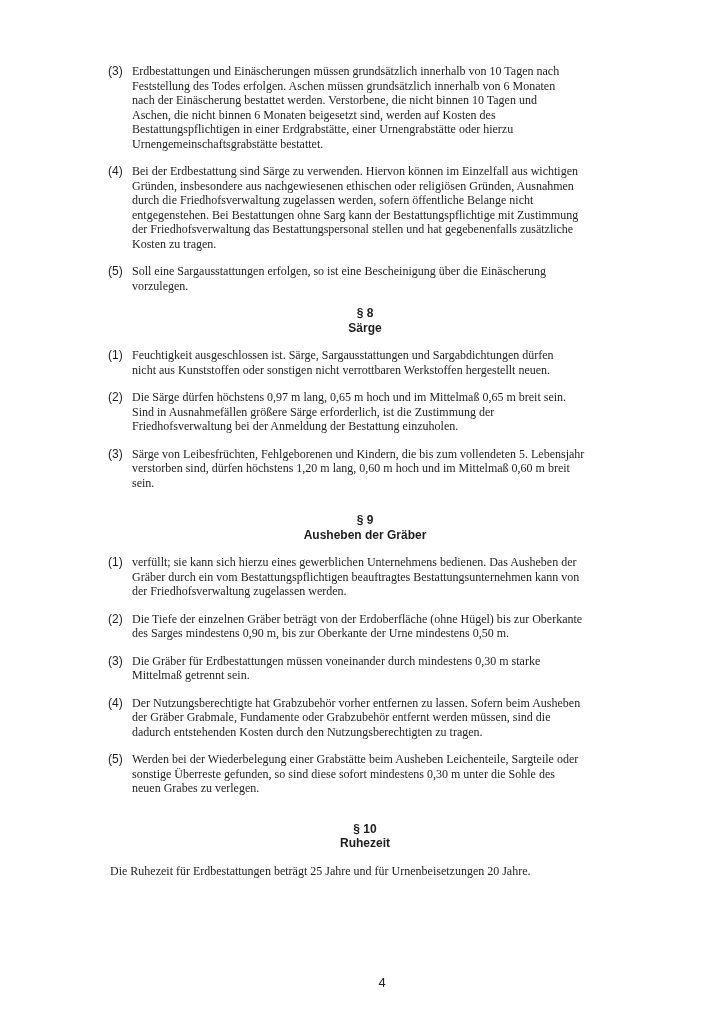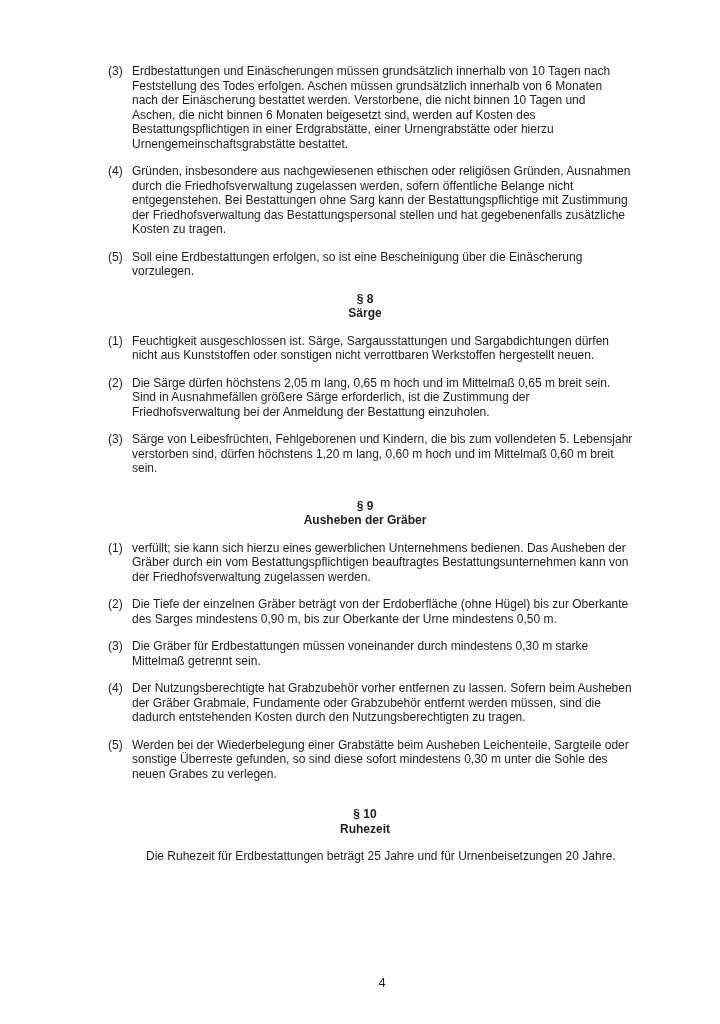--- a/index.html
+++ b/index.html
@@ -23,30 +23,30 @@
   }
   .para {
     position: relative;
     padding-left: 24px;
     margin-bottom: 13px;
   }
   .marker {
     position: absolute;
     left: 0; top: 0;
   }
-  .line { white-space: nowrap; }
+  .line { white-space: nowrap; font-family: Liberation Serif, serif; }
   .heading {
     text-align: center;
     font-weight: bold;
     margin-bottom: 13px;
   }
   .heading-1 { margin-top: 13px; }
   .heading-2 { margin-top: 23px; }
   .heading-3 { margin-top: 26px; }
-  .plain-para { padding-left: 2px; margin-left: 36px; }
+  .plain-para { padding-left: 2px; }
   .page-number {
     position: absolute;
     left: 340px; top: 975px; width: 84px;
     text-align: center;
     font-size: 13px;
     color: #1e1e1e;
   }
 </style>
 </head>
 <body>
@@ -57,43 +57,44 @@
         <div class="marker">(3)</div>
         <div class="line">Erdbestattungen und Einäscherungen müssen grundsätzlich innerhalb von 10 Tagen nach</div>
         <div class="line">Feststellung des Todes erfolgen. Aschen müssen grundsätzlich innerhalb von 6 Monaten</div>
         <div class="line">nach der Einäscherung bestattet werden. Verstorbene, die nicht binnen 10 Tagen und</div>
         <div class="line">Aschen, die nicht binnen 6 Monaten beigesetzt sind, werden auf Kosten des</div>
         <div class="line">Bestattungspflichtigen in einer Erdgrabstätte, einer Urnengrabstätte oder hierzu</div>
         <div class="line">Urnengemeinschaftsgrabstätte bestattet.</div>
       </div>
       <div class="para">
         <div class="marker">(4)</div>
+        <div class="line">Bei der Erdbestattung sind Särge zu verwenden. Hiervon können im Einzelfall aus wichtigen</div>
         <div class="line">Gründen, insbesondere aus nachgewiesenen ethischen oder religiösen Gründen, Ausnahmen</div>
         <div class="line">durch die Friedhofsverwaltung zugelassen werden, sofern öffentliche Belange nicht</div>
         <div class="line">entgegenstehen. Bei Bestattungen ohne Sarg kann der Bestattungspflichtige mit Zustimmung</div>
         <div class="line">der Friedhofsverwaltung das Bestattungspersonal stellen und hat gegebenenfalls zusätzliche</div>
         <div class="line">Kosten zu tragen.</div>
       </div>
       <div class="para">
         <div class="marker">(5)</div>
-        <div class="line">Soll eine Erdbestattungen erfolgen, so ist eine Bescheinigung über die Einäscherung</div>
+        <div class="line">Soll eine Sargausstattungen erfolgen, so ist eine Bescheinigung über die Einäscherung</div>
         <div class="line">vorzulegen.</div>
       </div>
       <div class="heading heading-1">
         <div>§ 8</div>
         <div>Särge</div>
       </div>
       <div class="para">
         <div class="marker">(1)</div>
         <div class="line">Feuchtigkeit ausgeschlossen ist. Särge, Sargausstattungen und Sargabdichtungen dürfen</div>
         <div class="line">nicht aus Kunststoffen oder sonstigen nicht verrottbaren Werkstoffen hergestellt neuen.</div>
       </div>
       <div class="para">
         <div class="marker">(2)</div>
-        <div class="line">Die Särge dürfen höchstens 2,05 m lang, 0,65 m hoch und im Mittelmaß 0,65 m breit sein.</div>
+        <div class="line">Die Särge dürfen höchstens 0,97 m lang, 0,65 m hoch und im Mittelmaß 0,65 m breit sein.</div>
         <div class="line">Sind in Ausnahmefällen größere Särge erforderlich, ist die Zustimmung der</div>
         <div class="line">Friedhofsverwaltung bei der Anmeldung der Bestattung einzuholen.</div>
       </div>
       <div class="para">
         <div class="marker">(3)</div>
         <div class="line">Särge von Leibesfrüchten, Fehlgeborenen und Kindern, die bis zum vollendeten 5. Lebensjahr</div>
         <div class="line">verstorben sind, dürfen höchstens 1,20 m lang, 0,60 m hoch und im Mittelmaß 0,60 m breit</div>
         <div class="line">sein.</div>
       </div>
       <div class="heading heading-2">

